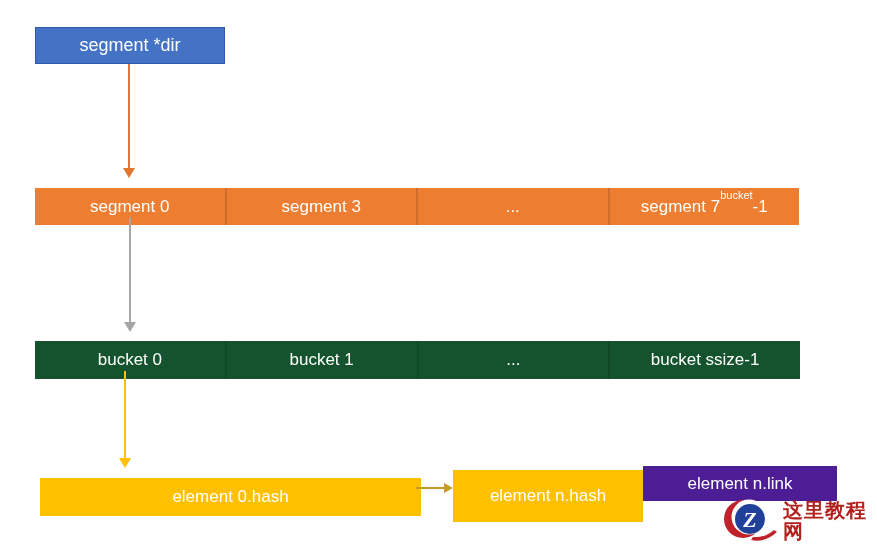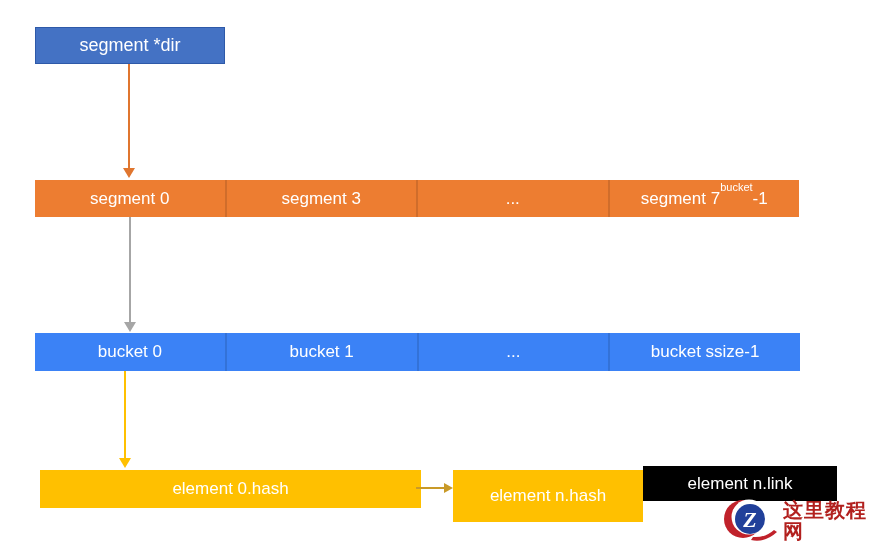--- a/index.html
+++ b/index.html
@@ -10,31 +10,31 @@
 
   
   .node {
     position:absolute; display:flex; align-items:center; justify-content:center;
     color:#ffffff; font-size:17px; box-sizing:border-box;
   }
   .root-box {
     left:35px; top:27px; width:190px; height:37px;
     background:#4472C4; border:1px solid #2E59A8; font-size:18px;
   }
-  .row { position:absolute; display:flex; box-sizing:border-box; }
+  .row { position:absolute; display:flex; box-sizing:border-box;margin-top:8px; }
   .row .cell {
     flex:1; display:flex; align-items:center; justify-content:center;
     color:#ffffff; font-size:17px;
   }
   .row .cell + .cell { border-left:2px solid rgba(0,0,0,0.12); }
   .segments-row { left:35px; top:180px; width:764px; height:37px; background:#ED7D31; }
-  .buckets-row  { left:35px; top:333px; width:765px; height:38px; background:#3b82f6; }
+  .buckets-row  { left:35px; top:333px; width:765px; height:38px; background:#14532d; }
   .elements-row { left:40px; top:470px; width:381px; height:38px; background:#FFC000; }
   .el-hash-n { left:453px; top:470px; width:190px; height:52px; background:#FFC000; }
-  .el-link-n { left:643px; top:466px; width:194px; height:35px; background:#000000; }
+  .el-link-n { left:643px; top:466px; width:194px; height:35px; background:#4c1d95; }
   sup.shift { font-size:11px; line-height:0; position:relative; top:-6px; }
 
   
   .vline { position:absolute; width:2px; }
   .vhead { position:absolute; width:0; height:0;
            border-left:6px solid transparent; border-right:6px solid transparent; }
   .arrow-orange-line { left:128px; top:64px;  height:105px; background:#E0762F; }
   .arrow-orange-head { left:123px; top:168px; border-top:10px solid #E0762F; }
   .arrow-gray-line   { left:129px; top:217px; height:105px; background:#A6A6A6; }
   .arrow-gray-head   { left:124px; top:322px; border-top:10px solid #A6A6A6; }

